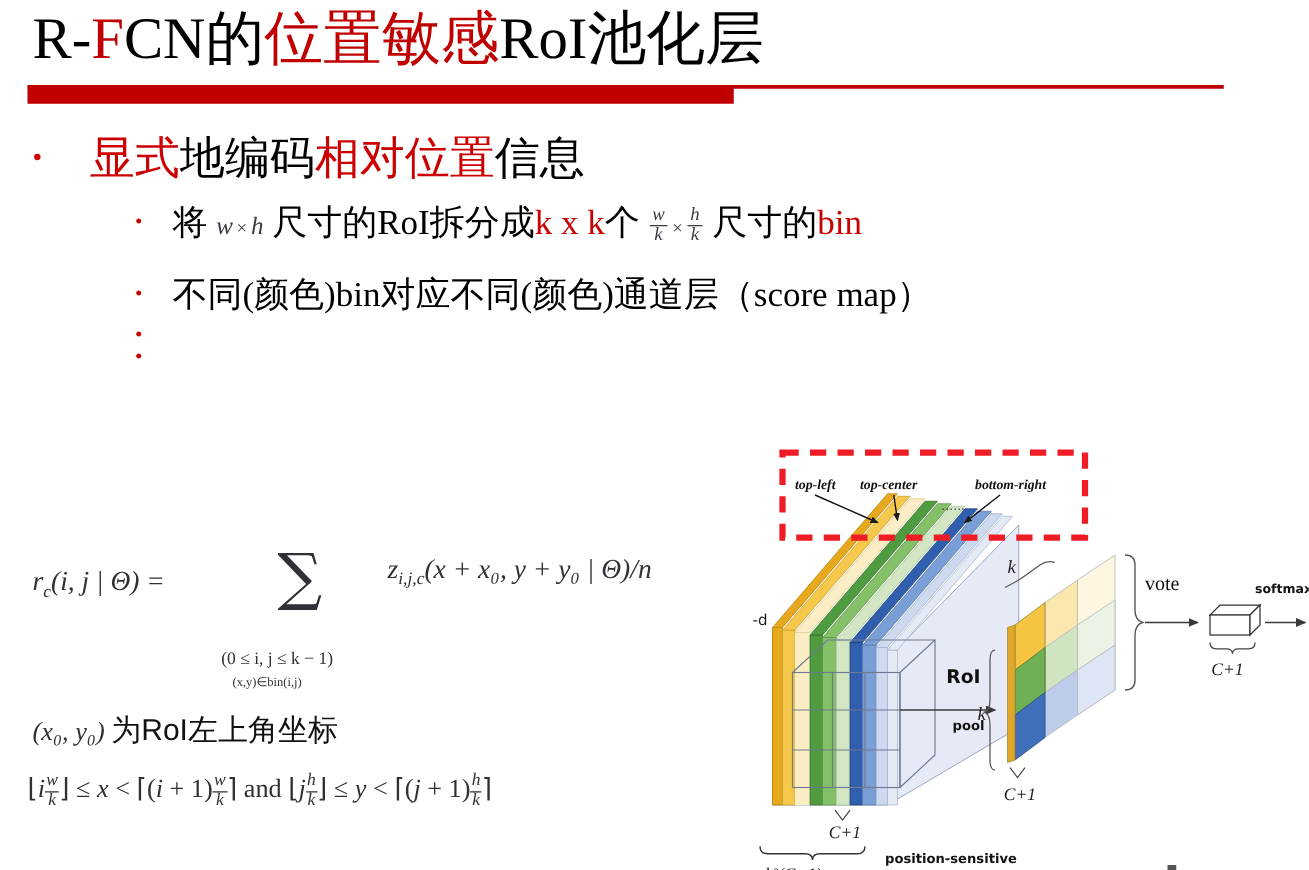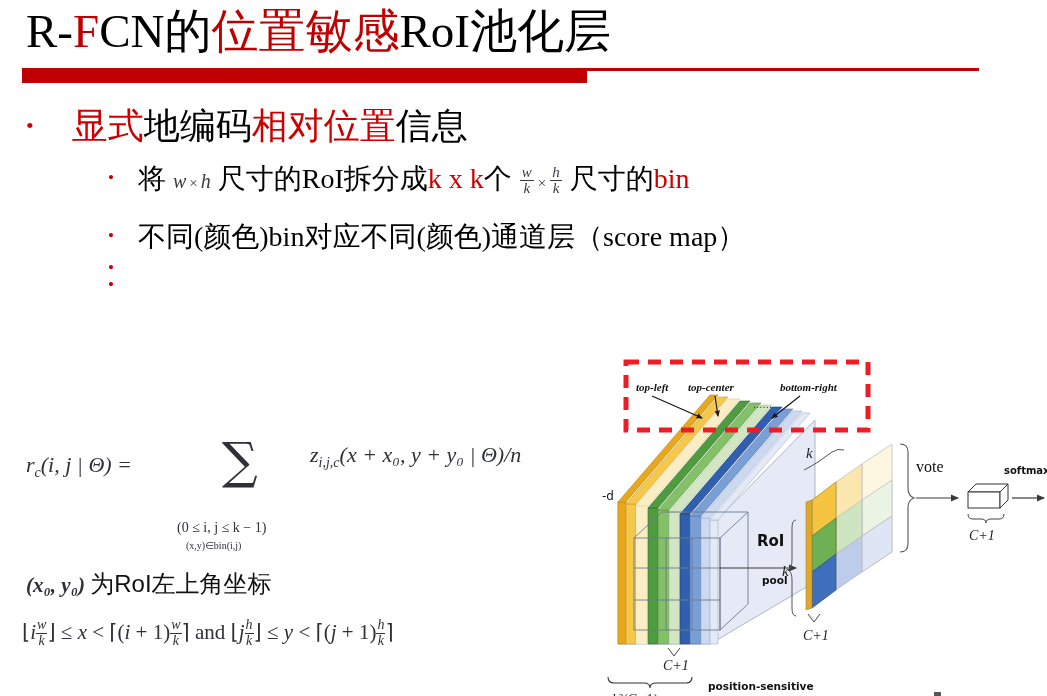--- a/index.html
+++ b/index.html
@@ -236,21 +236,21 @@
     </span>
     <span class="sigma">∑</span>
     <span class="sub1">(x,y)∈bin(i,j)</span>
     <span class="sub2">(0 ≤ i, j ≤ k − 1)</span>
     <span class="rhs">
       <i>z</i><sub style="font-style:italic;font-size:14px;">i,j,c</sub><span>(x + x₀, y + y₀ | Θ)/n</span>
     </span>
   </div>
 
   <div id="formula-note">
-    <span style="font-style:italic;font-weight:bold;">(x₀, y₀)</span>
+    <span style="font-style:italic;">(x₀, y₀)</span>
     <span class="cn">为RoI左上角坐标</span>
   </div>
 
   <div id="formula-range">
     <span class="upr">⌊</span><i>i</i><span class="frac-mid"><span class="num">w</span><span class="den">k</span></span><span class="upr">⌋</span>
     <span class="upr">≤</span>
     <i>x</i>
     <span class="upr">&lt;</span>
     <span class="upr">⌈</span><span class="upr">(</span><i>i</i><span class="upr"> + 1)</span><span class="frac-mid"><span class="num">w</span><span class="den">k</span></span><span class="upr">⌉</span>
     <span class="upr">and</span>

